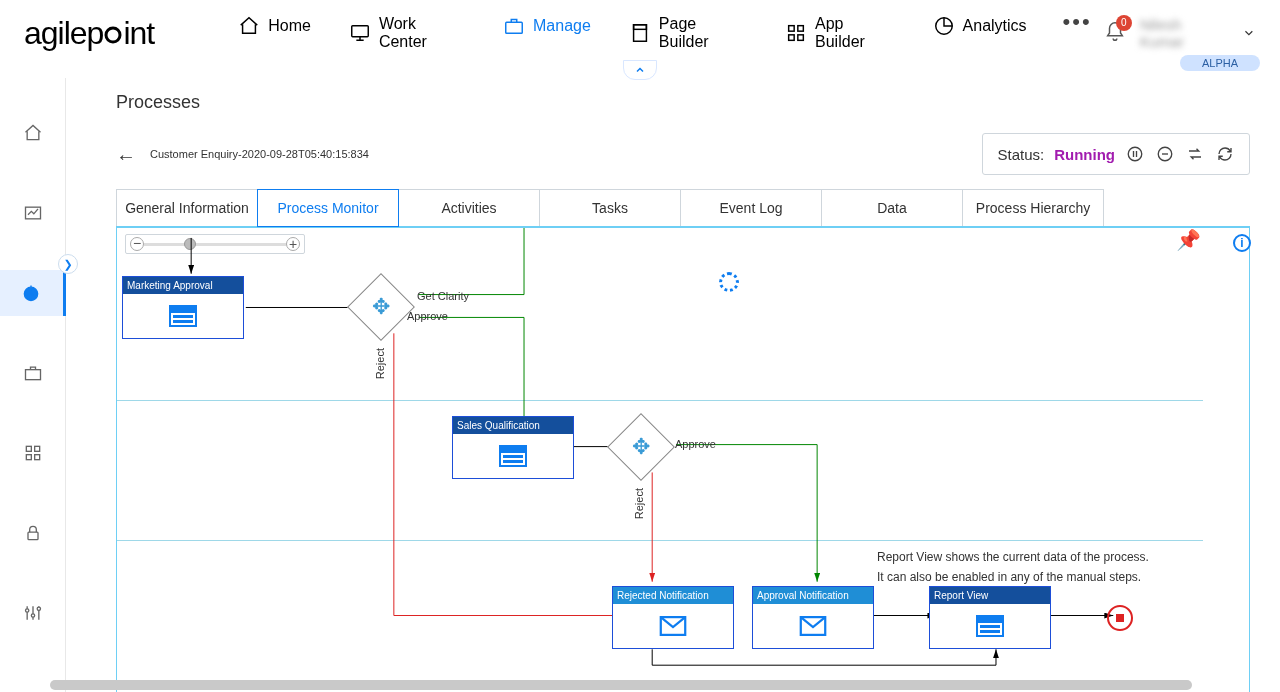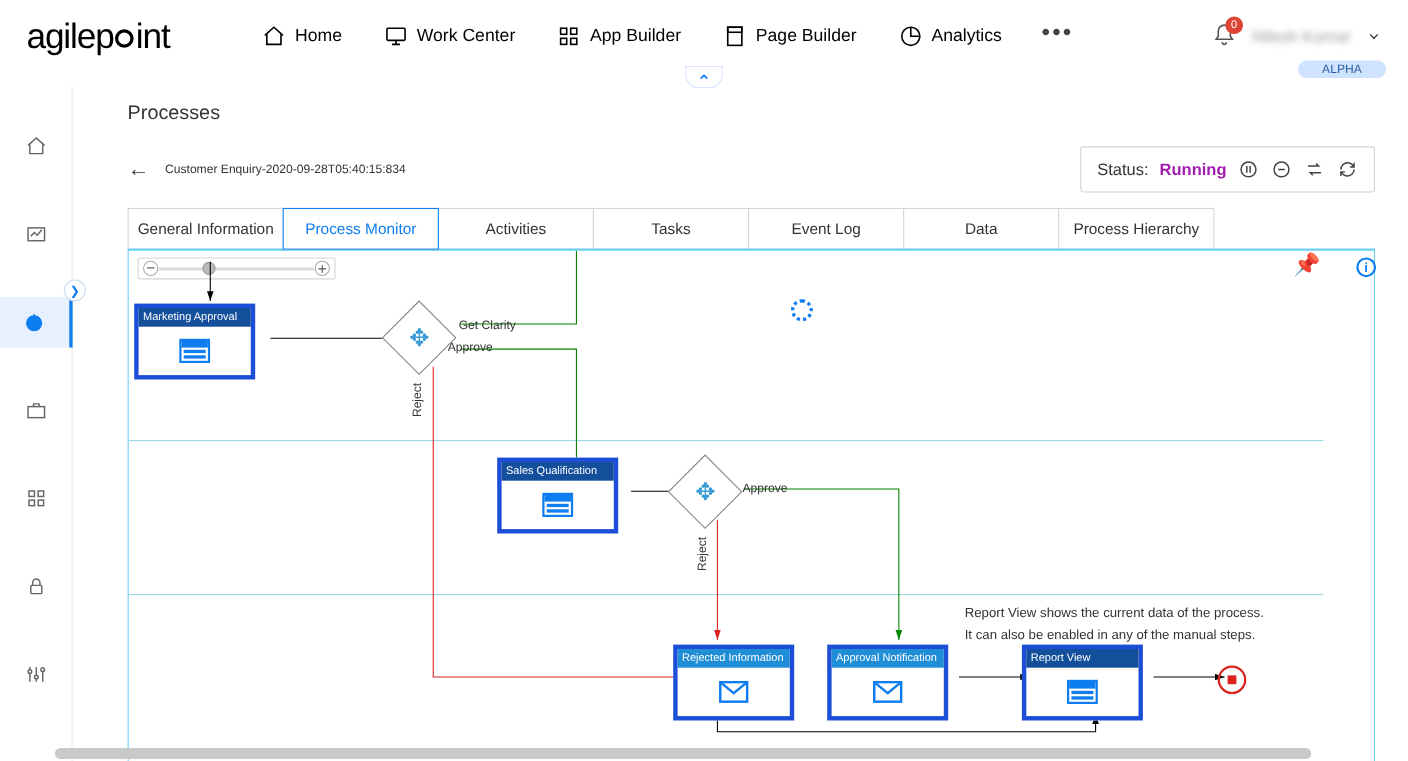--- a/index.html
+++ b/index.html
@@ -52,21 +52,21 @@
   .canvas-wrap { position:relative; height:470px; border:1px solid #6ecff5; border-top:2px solid #6ecff5; margin-top:-1px; background:#fff; }
   .lane-line { position:absolute; left:0; right:46px; height:0; border-top:1px solid #9ed8e8; }
   .zoom-ctrl { position:absolute; left:8px; top:6px; width:180px; height:20px; border:1px solid #cfd6dc; border-radius:2px; background:#fff; display:flex; align-items:center; }
   .zoom-btn { width:24px; text-align:center; cursor:pointer; font-size:14px; color:#555;}
   .zoom-track { flex:1; height:3px; background:#ddd; position:relative; }
   .zoom-thumb { position:absolute; top:-5px; width:12px; height:12px; border-radius:50%; background:#bbb; border:1px solid #999; }
   .pin { position:absolute; right:48px; top:0px; font-size:20px; cursor:pointer; }
   .info-ico { position:absolute; right:-2px; top:6px; width:18px; height:18px; border:2px solid #0e7df0; border-radius:50%; color:#0e7df0; font-weight:700; font-size:12px; display:flex; align-items:center; justify-content:center; cursor:pointer; }
   .spinner { position:absolute; width:20px; height:20px; border:3px dotted #0e7df0; border-radius:50%; }
 
-  .node { position:absolute; width:110px; border:4px solid #1d4ed8; background:#fff; }
+  .node { position:absolute; width:122px; border:1px solid #1d4ed8; background:#fff; }
   .node-hdr { background:#144f9c; color:#fff; font-size:10px; padding:3px 4px; white-space:nowrap; overflow:hidden;}
   .node-body { height:44px; display:flex; align-items:center; justify-content:center; }
   .form-icon { width:28px; height:22px; border:2px solid #0e7df0; display:flex; flex-direction:column; }
   .form-icon .t{height:6px; background:#0e7df0;}
   .form-icon .r{height:3px; margin:2px 2px 0; background:#0e7df0;}
   .mail-icon svg { stroke:#0e7df0; fill:none; stroke-width:2; }
 
   .gateway { position:absolute; width:48px; height:48px; }
   .gateway-inner{ width:100%;height:100%; transform:rotate(45deg); border:1px solid #888; background:#fff; display:flex; align-items:center; justify-content:center;}
   .gateway-inner span{ transform:rotate(-45deg); font-size:22px; color:#3a9bd6;}
@@ -103,39 +103,48 @@
     </div>
     <div class="nav-item">
       <span class="nav-icon">
           <svg width="22" height="22" viewBox="0 0 24 24">
             <rect x="3" y="4" width="18" height="12" rx="1"></rect>
             <path d="M8 20h8M12 16v4"></path>
           </svg>
         </span>
       <span>Work Center</span>
     </div>
+    <div class="nav-item active">
+      <span class="nav-icon">
+          <svg width="22" height="22" viewBox="0 0 24 24">
+            <rect x="3" y="8" width="18" height="12" rx="1"></rect>
+            <path d="M9 8V5h6v3"></path>
+          </svg>
+        </span>
+      <span>Manage</span>
+    </div>
+    <div class="nav-item">
+      <span class="nav-icon">
+          <svg width="22" height="22" viewBox="0 0 24 24">
+            <rect x="5" y="3" width="14" height="18"></rect>
+            <rect x="5" y="3" width="14" height="5"></rect>
+          </svg>
+        </span>
+      <span>Page Builder</span>
+    </div>
     <div class="nav-item">
       <span class="nav-icon">
           <svg width="22" height="22" viewBox="0 0 24 24">
             <rect x="4" y="4" width="6" height="6"></rect>
             <rect x="14" y="4" width="6" height="6"></rect>
             <rect x="4" y="14" width="6" height="6"></rect>
             <rect x="14" y="14" width="6" height="6"></rect>
           </svg>
         </span>
       <span>App Builder</span>
-    </div>
-    <div class="nav-item">
-      <span class="nav-icon">
-          <svg width="22" height="22" viewBox="0 0 24 24">
-            <rect x="5" y="3" width="14" height="18"></rect>
-            <rect x="5" y="3" width="14" height="5"></rect>
-          </svg>
-        </span>
-      <span>Page Builder</span>
     </div>
     <div class="nav-item">
       <span class="nav-icon">
           <svg width="22" height="22" viewBox="0 0 24 24">
             <circle cx="12" cy="12" r="9"></circle>
             <path d="M12 3v9h9"></path>
           </svg>
         </span>
       <span>Analytics</span>
     </div>
@@ -334,21 +343,21 @@
           </div>
         </div>
     </div>
     <div class="gateway" style="left:500px; top:195px;">
         <div class="gateway-inner">
           <span>✥</span>
         </div>
       </div>
 
     <div class="node" style="left:495px; top:358px;">
-      <div class="node-hdr" style="background:#1f8ed6;">Rejected Information</div>
+      <div class="node-hdr" style="background:#1f8ed6;">Rejected Notification</div>
       <div class="node-body mail-icon">
           <svg width="28" height="20" viewBox="0 0 24 18">
             <rect x="1" y="1" width="22" height="16"></rect>
             <path d="M1 1l11 9L23 1"></path>
           </svg>
         </div>
     </div>
     <div class="node" style="left:635px; top:358px;">
       <div class="node-hdr" style="background:#1f8ed6;">Approval Notification</div>
       <div class="node-body mail-icon">

